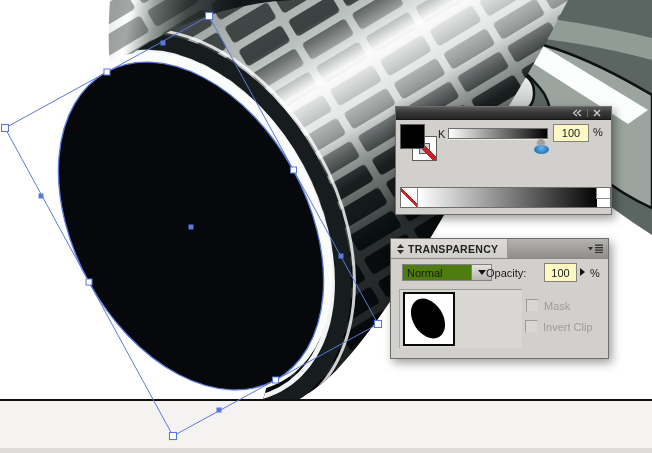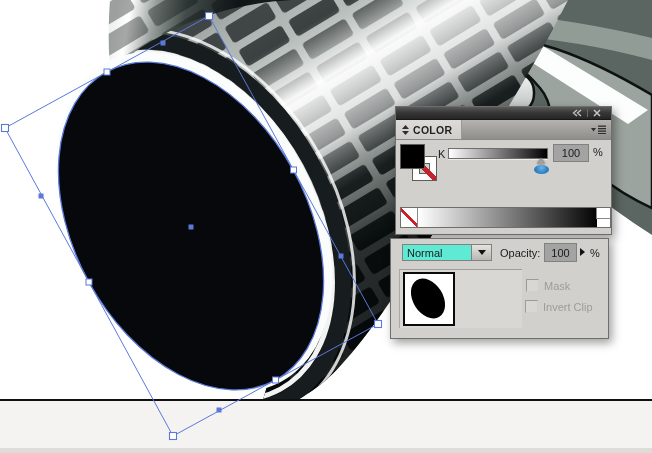--- a/index.html
+++ b/index.html
@@ -18,21 +18,21 @@
   .panel-header{height:19px;display:flex;align-items:stretch;position:relative;
                 background:linear-gradient(#b4b3b0,#8f8e8b);
                 border-bottom:1px solid #8a8986;}
   .panel-tab{background:linear-gradient(#dcdbd8,#cfcecb);display:flex;
              align-items:center;gap:4px;padding:0 9px 0 6px;
              border-right:1px solid #9a9996;}
   .panel-title{font-size:10.5px;font-weight:bold;color:#222;letter-spacing:.3px;}
   .panel-menu{position:absolute;right:5px;top:5px;}
   .panel-body{position:relative;background:#d1d0cd;}
 
-  .valuebox{position:absolute;background:#a3a3a3;border:1px solid #82817e;
+  .valuebox{position:absolute;background:#fef9c3;border:1px solid #82817e;
             font-size:11px;color:#1b1b1b;text-align:center;
             display:flex;align-items:center;justify-content:center;}
   .lbl{position:absolute;font-size:11px;color:#1b1b1b;}
   .lbl-dis{position:absolute;font-size:11px;color:#9d9c99;}
 
   
   .swatch-fill{position:absolute;left:4px;top:4px;width:23px;height:23px;
                background:#000;border:1px solid #5e5d5a;z-index:2;}
   .swatch-stroke{position:absolute;left:16px;top:16px;width:23px;height:23px;
                  background:#fff;border:1px solid #5e5d5a;z-index:1;}
@@ -55,21 +55,21 @@
   .ramp .none-cell{position:absolute;left:0;top:0;width:16px;height:100%;
         background:linear-gradient(45deg,transparent 44%,#c8232c 44%,#c8232c 56%,transparent 56%),#fff;
         border-right:1px solid #8a8986;}
   .ramp .grad{position:absolute;left:17px;top:0;right:13px;height:100%;
         background:linear-gradient(to right,#ffffff,#030303);}
   .ramp .white-swatch{position:absolute;right:0;top:0;width:13px;height:10px;
         background:#fff;border-left:1px solid #8a8986;border-bottom:1px solid #8a8986;}
 
   
   .combo-field{position:absolute;left:11px;top:5px;width:70px;height:17px;
-               background:#5eead4;border:1px solid #82817e;font-size:11px;color:#1b1b1b;
+               background:#4d7c0f;border:1px solid #82817e;font-size:11px;color:#1b1b1b;
                display:flex;align-items:center;padding-left:4px;box-sizing:border-box;}
   .combo-btn{position:absolute;left:80px;top:5px;width:21px;height:17px;
              background:linear-gradient(#e4e3e0,#b8b7b4);border:1px solid #82817e;
              display:flex;align-items:center;justify-content:center;box-sizing:border-box;}
   .tri-down{width:0;height:0;border-left:4px solid transparent;
             border-right:4px solid transparent;border-top:5px solid #111;}
   .tri-right{width:0;height:0;border-top:4px solid transparent;
              border-bottom:4px solid transparent;border-left:5px solid #111;}
   .well{position:absolute;left:8px;top:30px;width:122px;height:58px;
         background:#d8d7d4;border-top:1px solid #9e9d9a;border-left:1px solid #aaa9a6;}
@@ -191,41 +191,20 @@
             <path d="M6 1 L2.5 4 L6 7 M10 1 L6.5 4 L10 7" fill="none" stroke="#c6c6c6" stroke-width="1.3"></path>
           </svg>
     </span>
     <span class="sep"></span>
     <span>
       <svg width="8" height="8">
             <path d="M1 1 L7 7 M7 1 L1 7" stroke="#c6c6c6" stroke-width="1.5"></path>
           </svg>
     </span>
   </div>
-  <div class="panel-header">
-    <div class="panel-tab">
-      <span>
-        <svg width="7" height="10">
-              <polygon points="3.5,0 7,4 0,4" fill="#2e2e2e"></polygon>
-              <polygon points="0,6 7,6 3.5,10" fill="#2e2e2e"></polygon>
-            </svg>
-      </span>
-      <span class="panel-title">COLOR</span>
-    </div>
-    <div style="flex:1"></div>
-    <span class="panel-menu">
-      <svg width="15" height="9">
-            <polygon points="0,3 5,3 2.5,6.5" fill="#2e2e2e"></polygon>
-        <rect x="7" y="0.5" width="8" height="1.3" fill="#2e2e2e"></rect>
-            <rect x="7" y="3" width="8" height="1.3" fill="#2e2e2e"></rect>
-        <rect x="7" y="5.5" width="8" height="1.3" fill="#2e2e2e"></rect>
-            <rect x="7" y="8" width="8" height="1.3" fill="#2e2e2e"></rect>
-          </svg>
-    </span>
-  </div>
   <div class="panel-body" style="height:94px;">
     <div class="swatch-stroke">
       <span class="hole"></span>
       <span class="slash"></span>
     </div>
     <div class="swatch-fill"></div>
     <span class="lbl" style="left:42px;top:8px;">K</span>
     <div class="k-track"></div>
     <div class="k-handle"></div>
     <div class="blue-dot"></div>
@@ -233,26 +212,47 @@
     <span class="lbl" style="left:197px;top:6px;">%</span>
     <div class="ramp">
       <span class="none-cell"></span>
       <span class="grad"></span>
       <span class="white-swatch"></span>
     </div>
   </div>
 </div>
 
 <div class="panel-group" style="left:390px;top:238px;width:219px;">
+  <div class="panel-header">
+    <div class="panel-tab">
+      <span>
+        <svg width="7" height="10">
+              <polygon points="3.5,0 7,4 0,4" fill="#2e2e2e"></polygon>
+              <polygon points="0,6 7,6 3.5,10" fill="#2e2e2e"></polygon>
+            </svg>
+      </span>
+      <span class="panel-title">TRANSPARENCY</span>
+    </div>
+    <div style="flex:1"></div>
+    <span class="panel-menu">
+      <svg width="15" height="9">
+            <polygon points="0,3 5,3 2.5,6.5" fill="#2e2e2e"></polygon>
+        <rect x="7" y="0.5" width="8" height="1.3" fill="#2e2e2e"></rect>
+            <rect x="7" y="3" width="8" height="1.3" fill="#2e2e2e"></rect>
+        <rect x="7" y="5.5" width="8" height="1.3" fill="#2e2e2e"></rect>
+            <rect x="7" y="8" width="8" height="1.3" fill="#2e2e2e"></rect>
+          </svg>
+    </span>
+  </div>
   <div class="panel-body" style="height:99px;">
     <div class="combo-field">Normal</div>
     <div class="combo-btn">
           <span class="tri-down"></span>
         </div>
-    <span class="lbl" style="left:109px;top:8px;">Opacity:</span>
+    <span class="lbl" style="left:95px;top:8px;">Opacity:</span>
     <div class="valuebox" style="left:153px;top:4px;width:31px;height:17px;">100</div>
     <span style="position:absolute;left:189px;top:9px;">
           <span class="tri-right" style="display:block;"></span>
         </span>
     <span class="lbl" style="left:199px;top:8px;">%</span>
 
     <div class="well"></div>
     <div class="thumb">
       <span class="blob"></span>
     </div>

